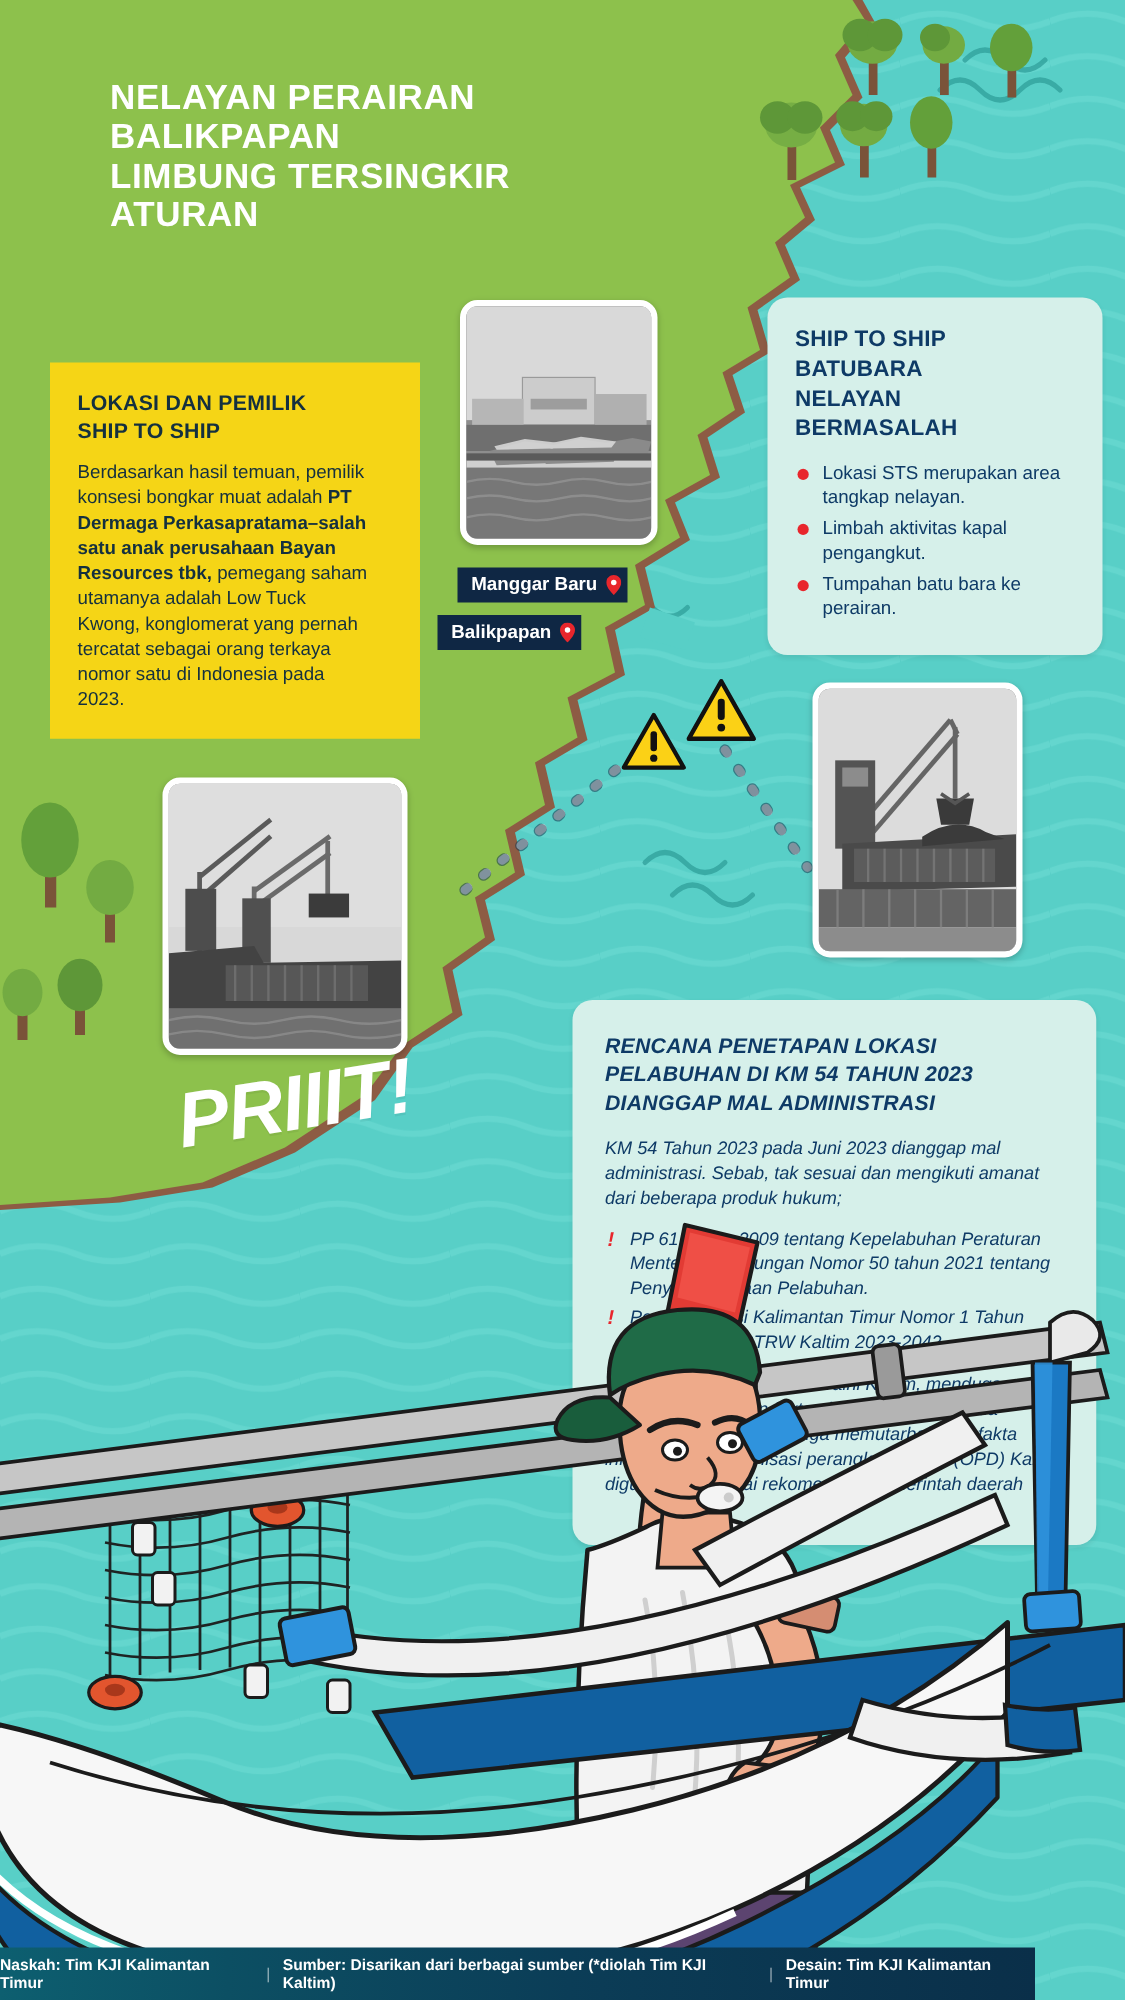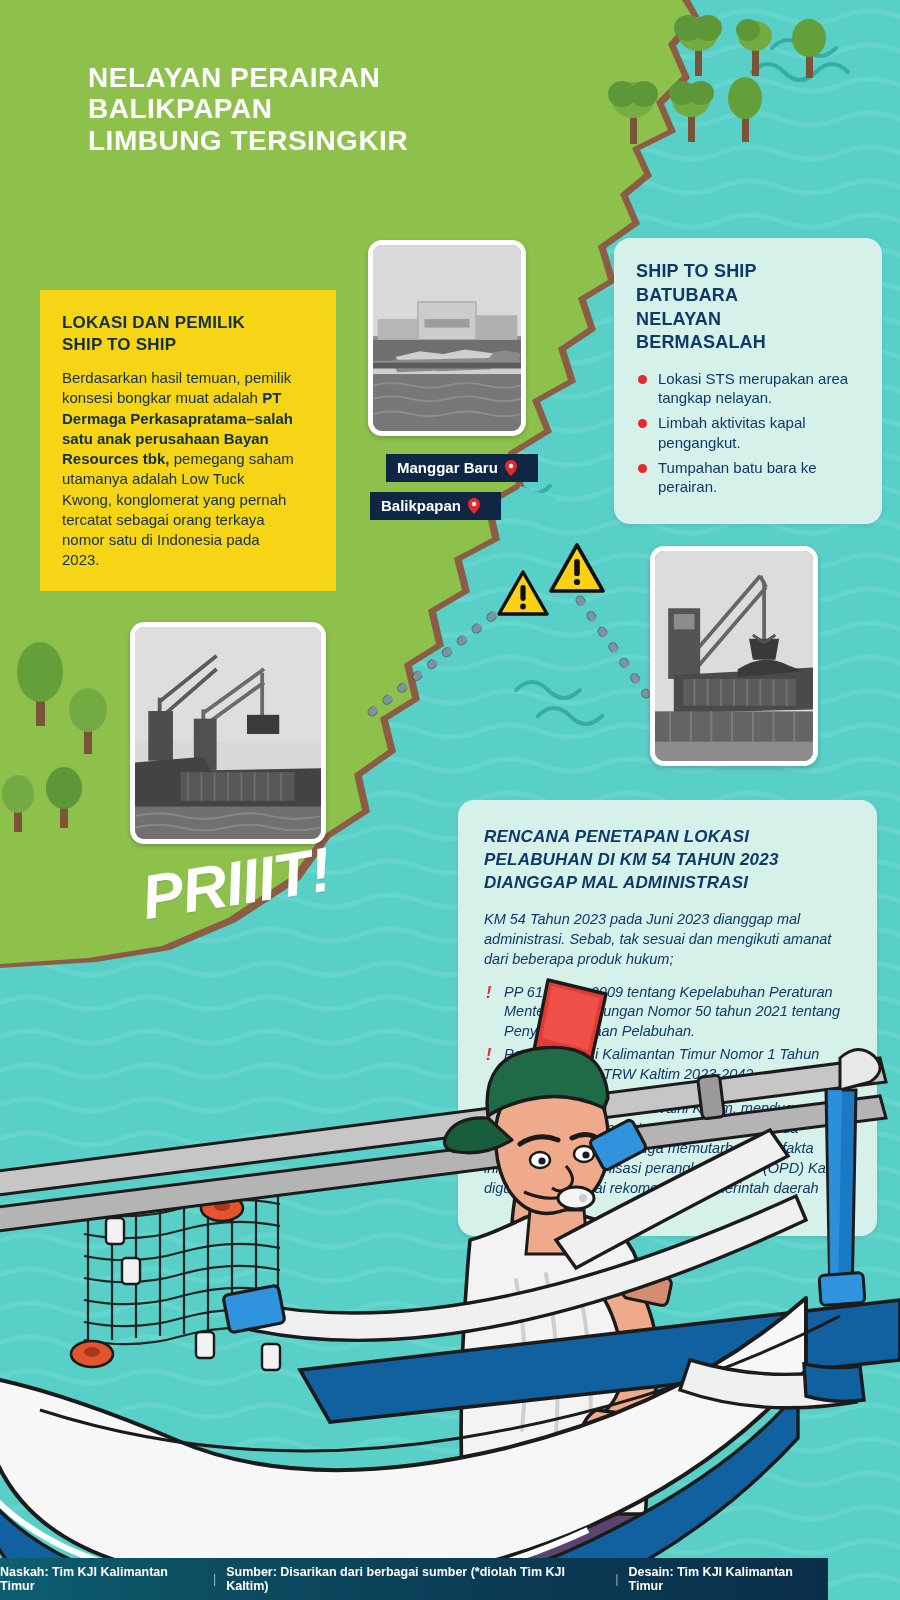--- a/index.html
+++ b/index.html
@@ -77,22 +77,22 @@
     position:absolute; border-radius:14px; overflow:hidden;
     border:5px solid #ffffff; background:#777;
     box-shadow:0 2px 5px rgba(0,0,0,.22);
     filter:grayscale(1);
   }
   .photo svg { display:block; width:100%; height:100%; }
 
   
   .map-label {
     position:absolute; background:#0f2744; color:#ffffff;
-    font-weight:bold; font-size:15px; padding:5px 21px 6px 11px;
-    display:flex; align-items:center; gap:7px; white-space:nowrap;margin-left:20px;
+    font-weight:bold; font-size:15px; padding:5px 5px 6px 11px;
+    display:flex; align-items:center; gap:7px; white-space:nowrap;
   }
   .pin { width:12px; height:16px; flex:0 0 auto; }
 
   
   .warn { position:absolute; }
 
   
   .priiit {
     position:absolute; left:148px; top:862px;
     font-size:62px; font-weight:bold; font-style:italic;
@@ -188,20 +188,21 @@
       <ellipse cx="64" cy="788" rx="18" ry="21" fill="#5e9738"></ellipse>
       <rect x="14" y="806" width="8" height="26" fill="#7a5339"></rect>
       <ellipse cx="18" cy="794" rx="16" ry="19" fill="#73ab42"></ellipse>
     </g>
   </svg>
 
   <div class="title">
     <div>NELAYAN PERAIRAN</div>
     <div>BALIKPAPAN</div>
     <div>LIMBUNG TERSINGKIR</div>
+    <div>ATURAN</div>
   </div>
 
   <div class="photo" style="left:368px; top:240px; width:158px; height:196px;">
     <svg viewBox="0 0 158 196" preserveAspectRatio="none">
       <rect width="158" height="196" fill="#cfcfcf"></rect>
       <rect y="0" width="158" height="96" fill="#d9d9d9"></rect>
       <rect y="96" width="158" height="34" fill="#8e8e8e"></rect>
       <rect x="48" y="60" width="62" height="40" fill="#cccccc" stroke="#9a9a9a"></rect>
       <rect x="55" y="78" width="48" height="9" fill="#9d9d9d"></rect>
       <rect x="5" y="78" width="44" height="24" fill="#b6b6b6"></rect>

